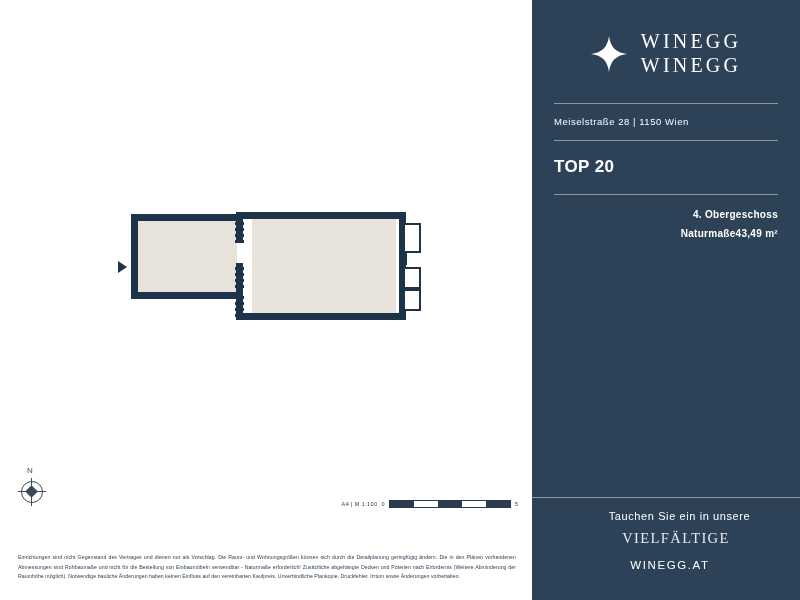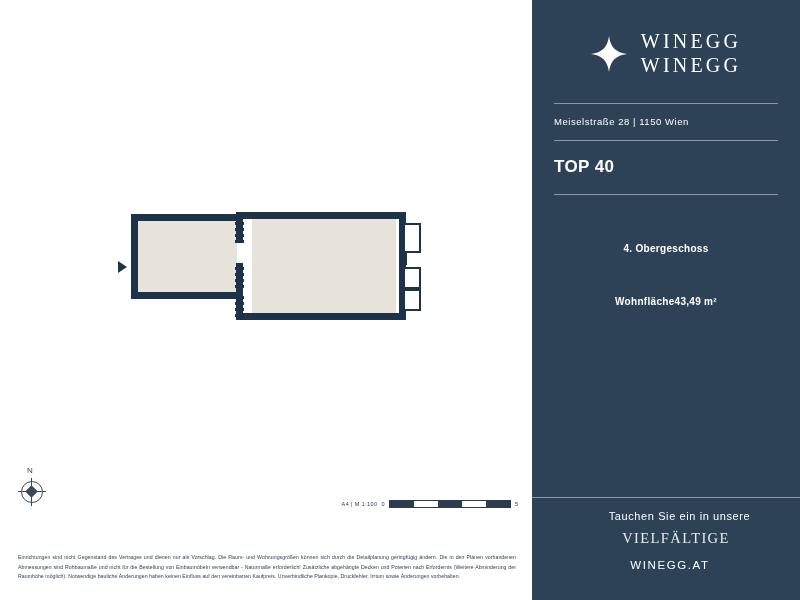--- a/index.html
+++ b/index.html
@@ -283,28 +283,27 @@
     letter-spacing: .4px;
     padding: 16px 0 17px 0;
     color: #ffffff;
   }
 
   .info-rows {
     padding-top: 14px;
   }
   .info-row {
     display: flex;
-    justify-content: center;
+    justify-content: flex-end;
     align-items: baseline;
     font-size: 10px;
     font-weight: bold;
     letter-spacing: .3px;
     padding-bottom: 8px;
     color: #ffffff;
-    margin-top: 34px;
   }
   .info-row .val { font-weight: bold; }
 
   .right-bottom {
     background: #2e4257;
     flex: 1 1 auto;
     border-top: 1px solid rgba(255,255,255,.45);
     color: #ffffff;
     text-align: center;
     padding-top: 12px;
@@ -420,30 +419,30 @@
           <div class="logo-line">WINEGG</div>
         </div>
       </div>
 
       <div class="hr"></div>
 
       <div class="address">Meiselstraße 28 | 1150 Wien</div>
 
       <div class="hr" style="margin-top:0;"></div>
 
-      <div class="top-title">TOP 40</div>
+      <div class="top-title">TOP 20</div>
 
       <div class="hr" style="margin-top:0;"></div>
 
       <div class="info-rows">
         <div class="info-row">
           <span class="lbl">4. Obergeschoss</span>
         </div>
         <div class="info-row">
-          <span class="lbl">Wohnfläche</span>
+          <span class="lbl">Naturmaße</span>
           <span class="val">43,49 m²</span>
         </div>
       </div>
     </div>
 
     <div class="right-bottom">
       <div class="tagline-1">Tauchen Sie ein in unsere</div>
       <div class="tagline-2">VIELFÄLTIGE</div>
       <div class="website">WINEGG.AT</div>
     </div>

